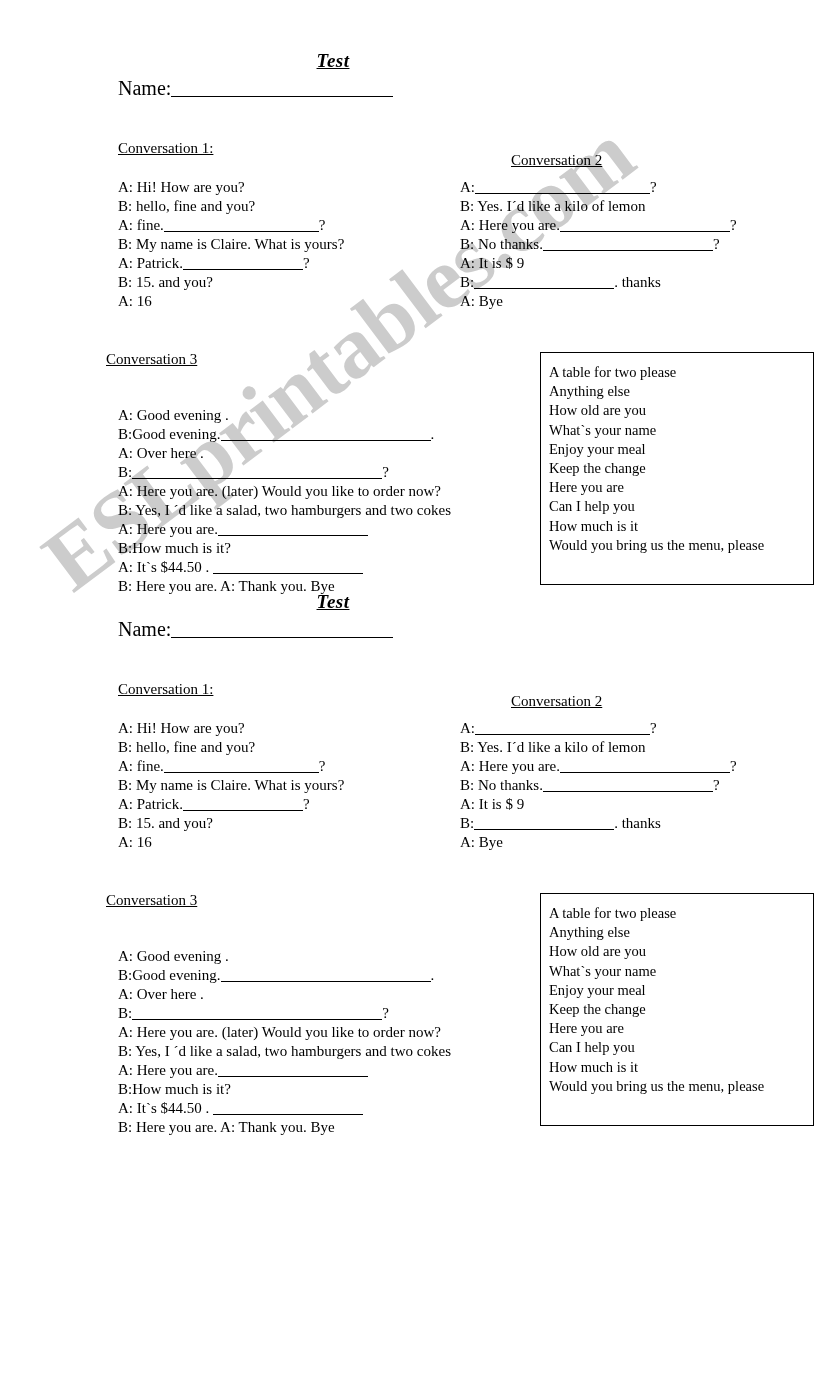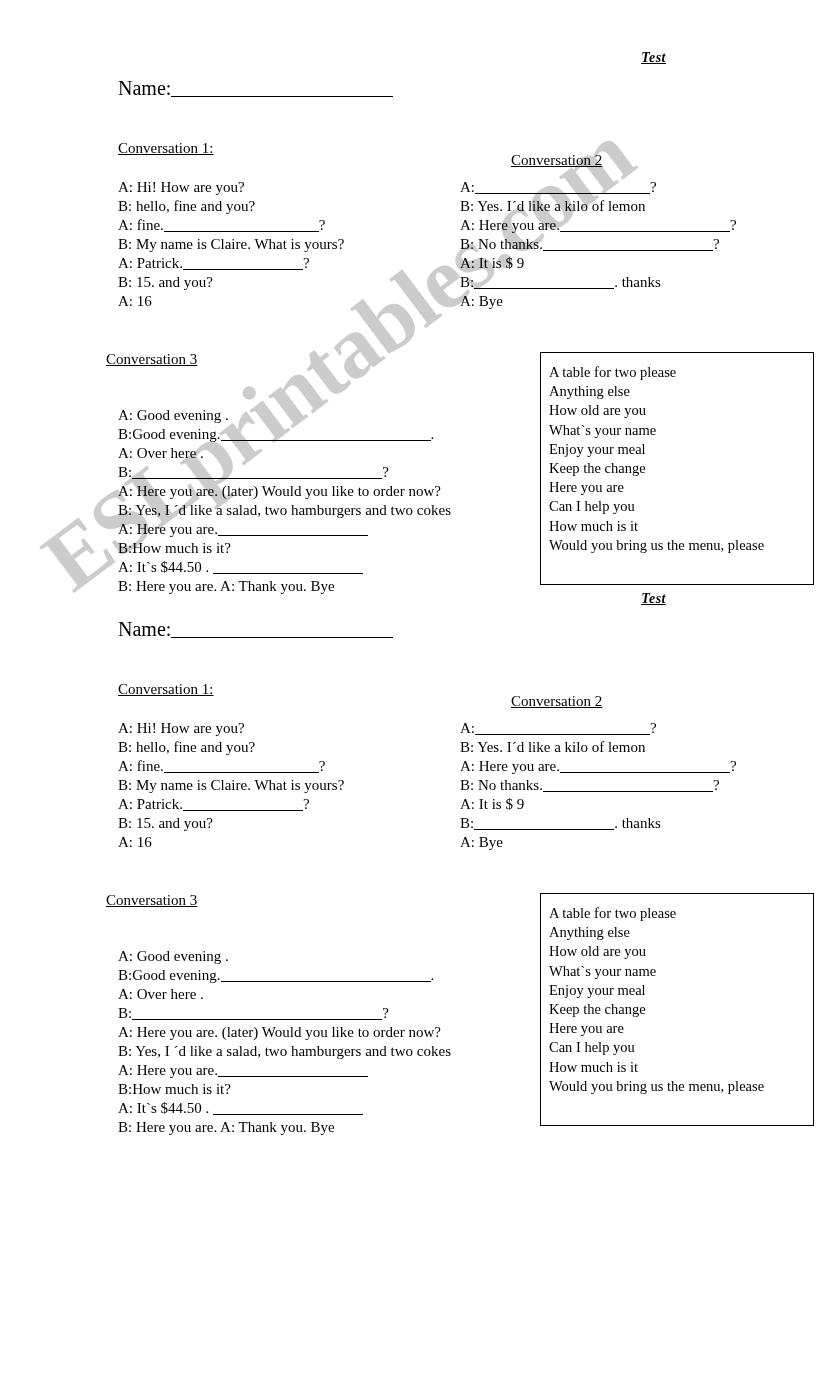--- a/index.html
+++ b/index.html
@@ -54,22 +54,22 @@
     z-index: 10;
   }
   .sheet-1 { top: 0px; }
   .sheet-2 { top: 541px; }
 
   .title {
     position: absolute;
     left: 0;
     top: 50px;
     width: 666px;
-    text-align: right;
-    font-size: 14px;
+    text-align: center;
+    font-size: 19px;
     font-weight: bold;
     font-style: italic;
     text-decoration: underline;
     letter-spacing: 0.5px;
   }
 
   .name-row {
     position: absolute;
     left: 118px;
     top: 77px;

